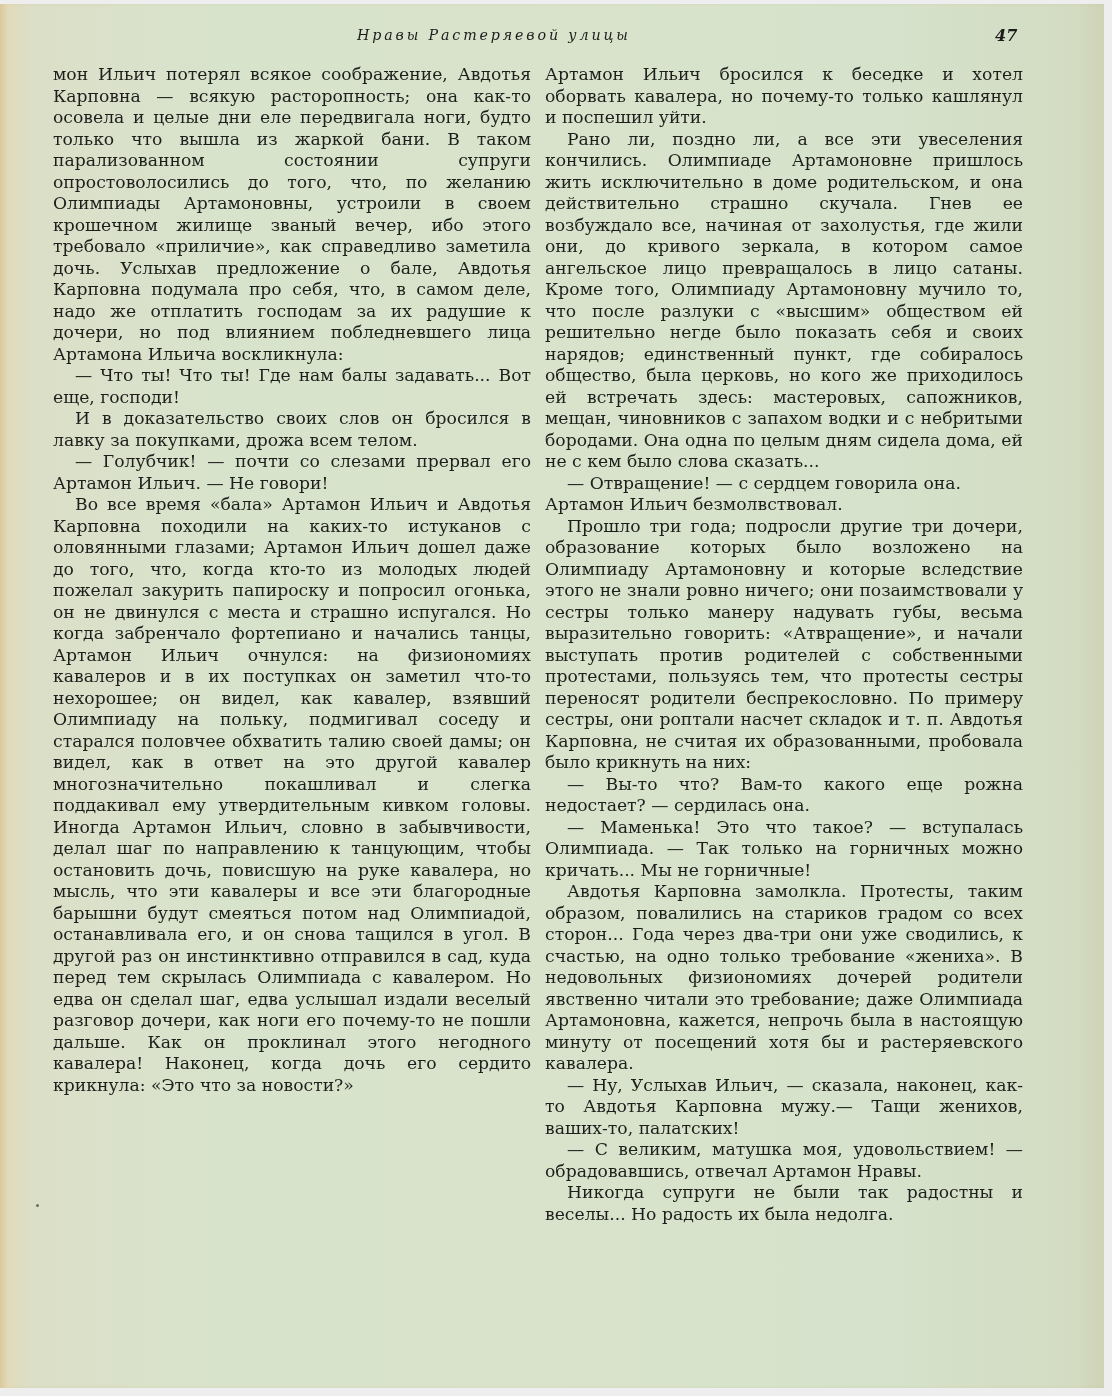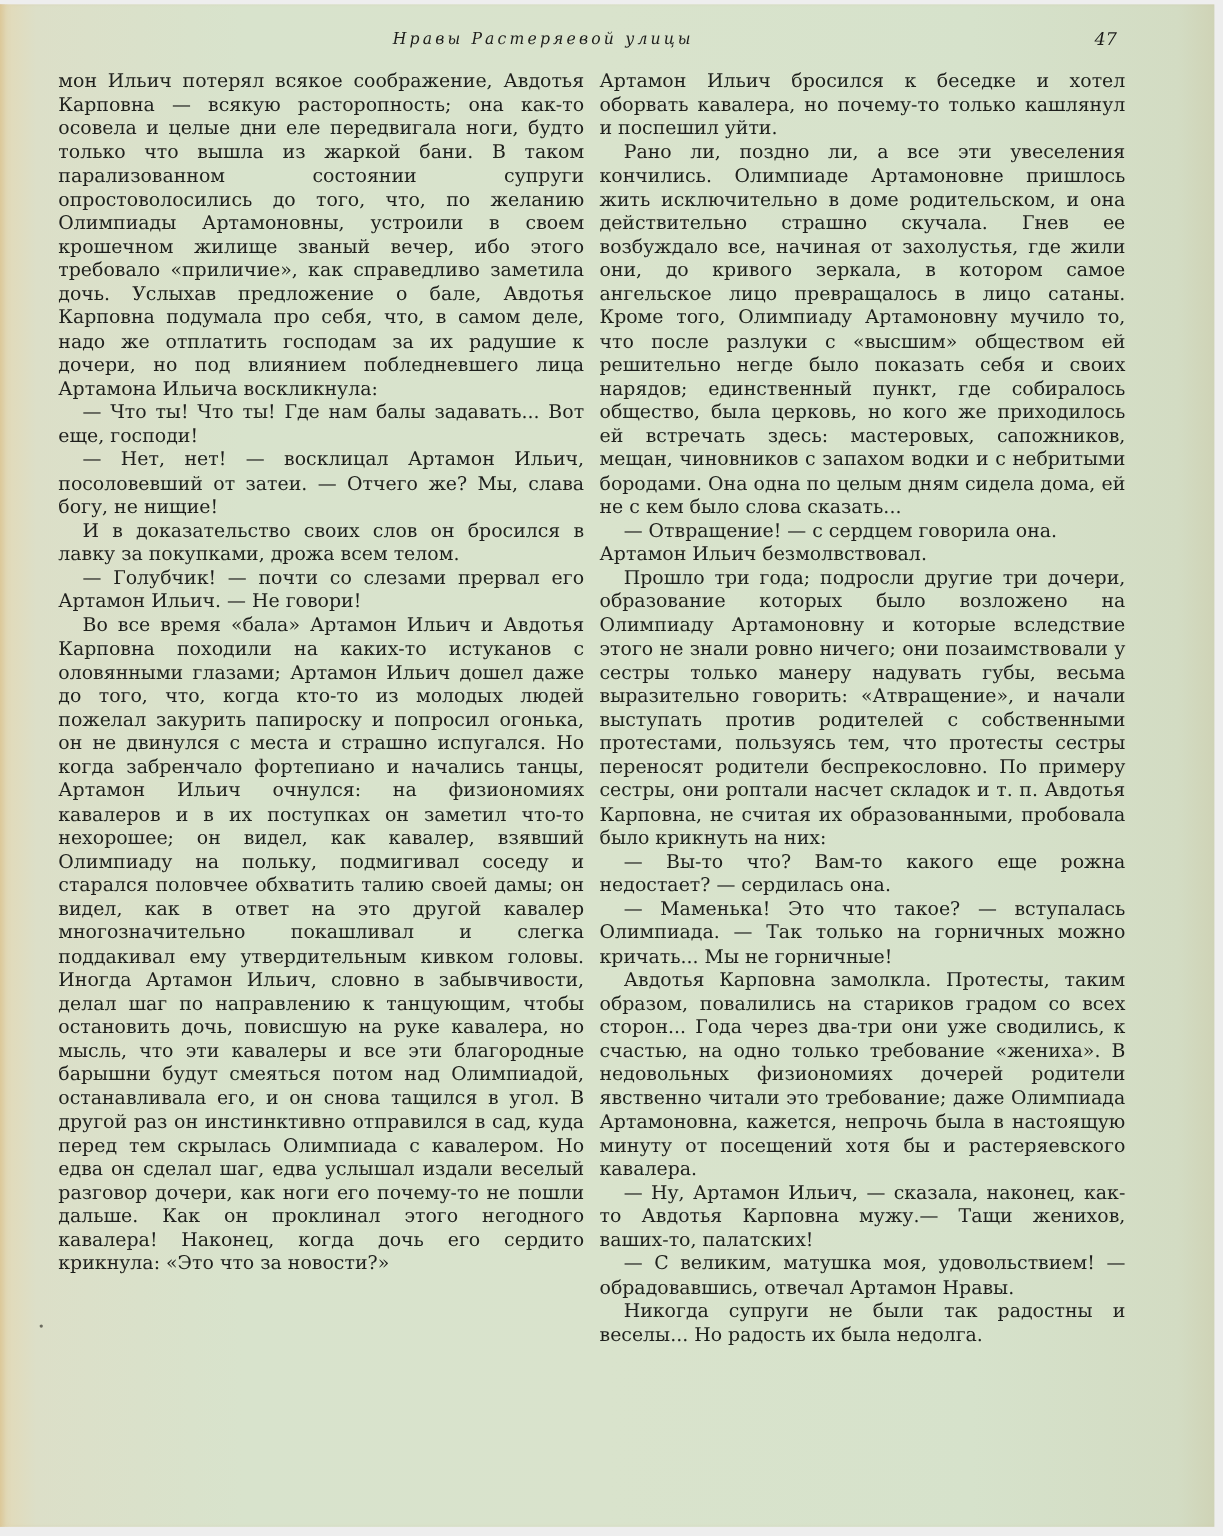--- a/index.html
+++ b/index.html
@@ -39,20 +39,21 @@
       transform-origin: left;
     }
     .page-number {
       position: absolute;
       left: 995px;
       top: 2px;
       font-family: "DejaVu Serif", serif;
       font-style: italic;
       font-size: 16px;
       color: #1c1c1a;
+      font-weight: bold;
     }
     .column {
       position: absolute;
       top: 60px;
       width: 478px;
       font-family: "DejaVu Serif", serif;
       font-size: 17.2px;
       line-height: 21.5px;
       color: #1e1f1c;
       text-align: justify;
@@ -76,34 +77,33 @@
 
 <div class="page">
   <div class="header">
     <span class="running-title">Нравы Растеряевой улицы</span>
     <span class="page-number">47</span>
   </div>
 
   <div class="column col-left">
     <p class="para cont">мон Ильич потерял всякое соображение, Авдотья Карповна — всякую расторопность; она как-то осовела и целые дни еле передвигала ноги, будто только что вышла из жаркой бани. В таком парализованном состоянии супруги опростоволосились до того, что, по желанию Олимпиады Артамоновны, устроили в своем крошечном жилище званый вечер, ибо этого требовало «приличие», как справедливо заметила дочь. Услыхав предложение о бале, Авдотья Карповна подумала про себя, что, в самом деле, надо же отплатить господам за их радушие к дочери, но под влиянием побледневшего лица Артамона Ильича воскликнула:</p>
     <p class="para">— Что ты! Что ты! Где нам балы задавать... Вот еще, господи!</p>
-    <p class="para">— Нет, нет! — восклицал Артамон Ильич, посоловевший от затеи. — Отчего же? Мы, слава богу, не нищие!</p>
     <p class="para">И в доказательство своих слов он бросился в лавку за покупками, дрожа всем телом.</p>
     <p class="para">— Голубчик! — почти со слезами прервал его Артамон Ильич. — Не говори!</p>
     <p class="para">Во все время «бала» Артамон Ильич и Авдотья Карповна походили на каких-то истуканов с оловянными глазами; Артамон Ильич дошел даже до того, что, когда кто-то из молодых людей пожелал закурить папироску и попросил огонька, он не двинулся с места и страшно испугался. Но когда забренчало фортепиано и начались танцы, Артамон Ильич очнулся: на физиономиях кавалеров и в их поступках он заметил что-то нехорошее; он видел, как кавалер, взявший Олимпиаду на польку, подмигивал соседу и старался половчее обхватить талию своей дамы; он видел, как в ответ на это другой кавалер многозначительно покашливал и слегка поддакивал ему утвердительным кивком головы. Иногда Артамон Ильич, словно в забывчивости, делал шаг по направлению к танцующим, чтобы остановить дочь, повисшую на руке кавалера, но мысль, что эти кавалеры и все эти благородные барышни будут смеяться потом над Олимпиадой, останавливала его, и он снова тащился в угол. В другой раз он инстинктивно отправился в сад, куда перед тем скрылась Олимпиада с кавалером. Но едва он сделал шаг, едва услышал издали веселый разговор дочери, как ноги его почему-то не пошли дальше. Как он проклинал этого негодного кавалера! Наконец, когда дочь его сердито крикнула: «Это что за новости?»</p>
   </div>
 
   <div class="column col-right">
     <p class="para cont">Артамон Ильич бросился к беседке и хотел оборвать кавалера, но почему-то только кашлянул и поспешил уйти.</p>
     <p class="para">Рано ли, поздно ли, а все эти увеселения кончились. Олимпиаде Артамоновне пришлось жить исключительно в доме родительском, и она действительно страшно скучала. Гнев ее возбуждало все, начиная от захолустья, где жили они, до кривого зеркала, в котором самое ангельское лицо превращалось в лицо сатаны. Кроме того, Олимпиаду Артамоновну мучило то, что после разлуки с «высшим» обществом ей решительно негде было показать себя и своих нарядов; единственный пункт, где собиралось общество, была церковь, но кого же приходилось ей встречать здесь: мастеровых, сапожников, мещан, чиновников с запахом водки и с небритыми бородами. Она одна по целым дням сидела дома, ей не с кем было слова сказать...</p>
     <p class="para">— Отвращение! — с сердцем говорила она.</p>
     <p class="para cont">Артамон Ильич безмолвствовал.</p>
     <p class="para">Прошло три года; подросли другие три дочери, образование которых было возложено на Олимпиаду Артамоновну и которые вследствие этого не знали ровно ничего; они позаимствовали у сестры только манеру надувать губы, весьма выразительно говорить: «Атвращение», и начали выступать против родителей с собственными протестами, пользуясь тем, что протесты сестры переносят родители беспрекословно. По примеру сестры, они роптали насчет складок и т. п. Авдотья Карповна, не считая их образованными, пробовала было крикнуть на них:</p>
     <p class="para">— Вы-то что? Вам-то какого еще рожна недостает? — сердилась она.</p>
     <p class="para">— Маменька! Это что такое? — вступалась Олимпиада. — Так только на горничных можно кричать... Мы не горничные!</p>
     <p class="para">Авдотья Карповна замолкла. Протесты, таким образом, повалились на стариков градом со всех сторон... Года через два-три они уже сводились, к счастью, на одно только требование «жениха». В недовольных физиономиях дочерей родители явственно читали это требование; даже Олимпиада Артамоновна, кажется, непрочь была в настоящую минуту от посещений хотя бы и растеряевского кавалера.</p>
-    <p class="para">— Ну, Артамон Ильич, — сказала, наконец, как-то Авдотья Карповна мужу.— Тащи женихов, ваших-то, палатских!</p>
+    <p class="para">— Ну, Услыхав Ильич, — сказала, наконец, как-то Авдотья Карповна мужу.— Тащи женихов, ваших-то, палатских!</p>
     <p class="para">— С великим, матушка моя, удовольствием! — обрадовавшись, отвечал Артамон Нравы.</p>
     <p class="para">Никогда супруги не были так радостны и веселы... Но радость их была недолга.</p>
   </div>
 
   <span class="speck" style="left:36px; top:1200px;"></span>
 </div>
 
 </body></html>

